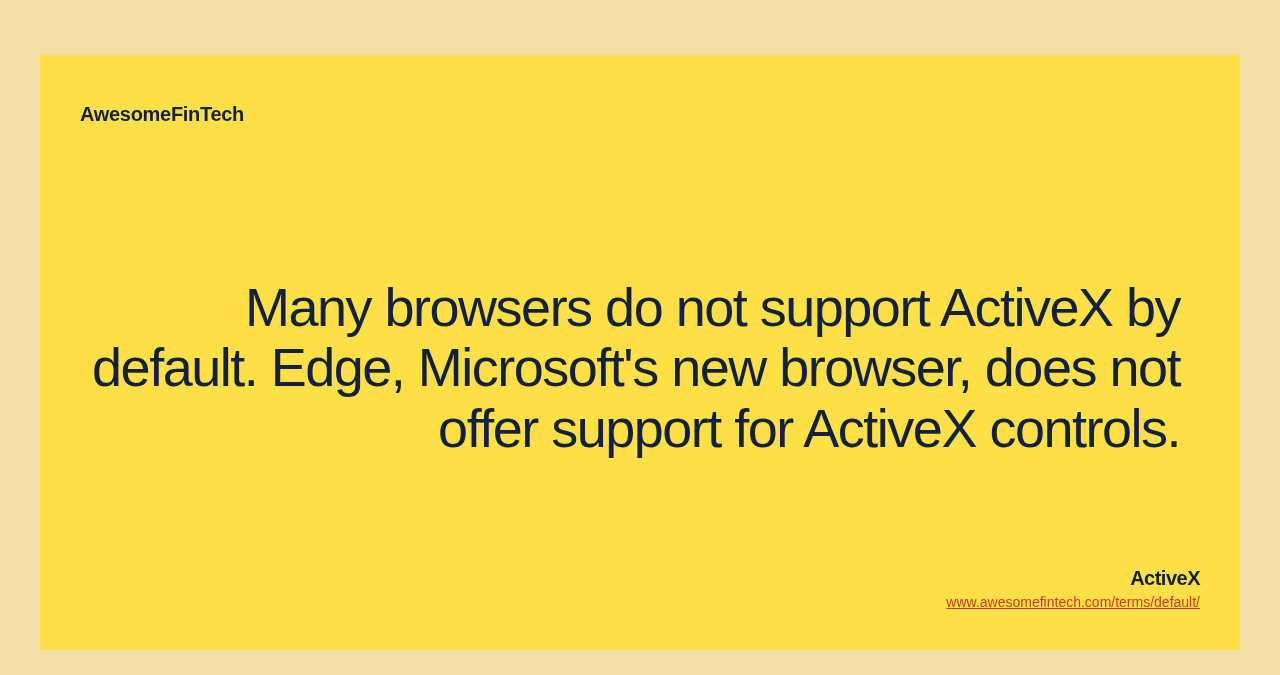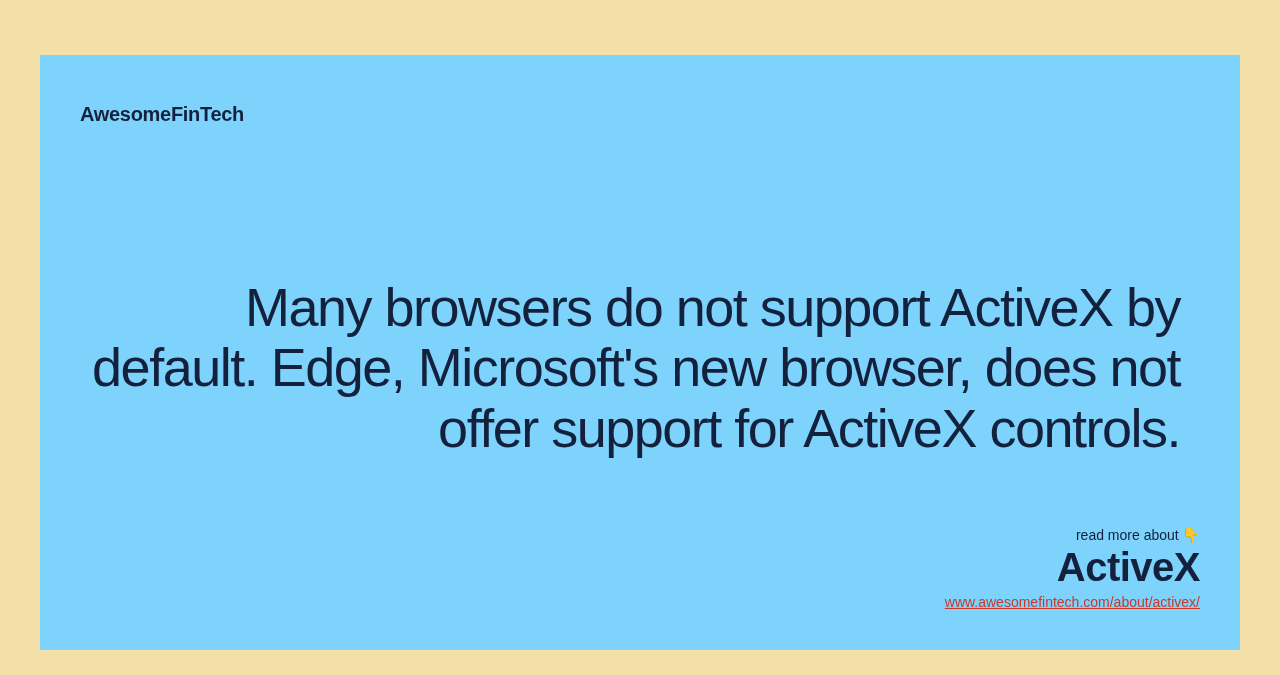--- a/index.html
+++ b/index.html
@@ -12,21 +12,21 @@
       width: 1280px;
       height: 675px;
       background-color: #f2e0a8;
       font-family: -apple-system, BlinkMacSystemFont, "Segoe UI", Helvetica, Arial, sans-serif;
       display: flex;
       align-items: center;
       justify-content: center;
     }
     
     .card {
-      background-color: #7dd3fc;
+      background-color: #fde047;
       width: 1200px;
       height: 595px;
       padding: 48px 40px 40px 40px;
       display: flex;
       flex-direction: column;
       position: relative;
       margin-top: 29px;
     }
     
     .brand {
@@ -59,21 +59,21 @@
       text-align: right;
     }
     
     .read-more {
       font-size: 14px;
       color: #14213d;
       font-weight: 400;
     }
     
     .term-name {
-      font-size: 40px;
+      font-size: 20px;
       font-weight: 800;
       color: #14213d;
       letter-spacing: -0.5px;
       margin-top: 2px;
     }
     
     .term-link {
       font-size: 14px;
       color: #c8392b;
       text-decoration: underline;
@@ -85,17 +85,16 @@
 <body>
 
 <div class="card">
   <div class="brand">AwesomeFinTech</div>
 
   <div class="main-content">
     <div class="quote">Many browsers do not support ActiveX by default. Edge, Microsoft's new browser, does not offer support for ActiveX controls.</div>
   </div>
 
   <div class="footer">
-    <div class="read-more">read more about 👇</div>
     <div class="term-name">ActiveX</div>
-    <a class="term-link">www.awesomefintech.com/about/activex/</a>
+    <a class="term-link">www.awesomefintech.com/terms/default/</a>
   </div>
 </div>
 
 </body></html>

